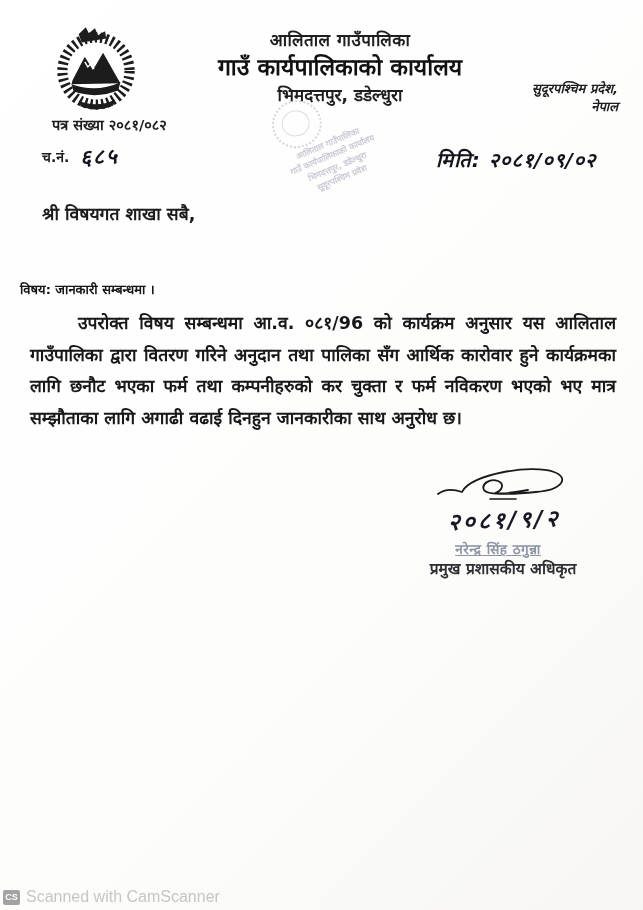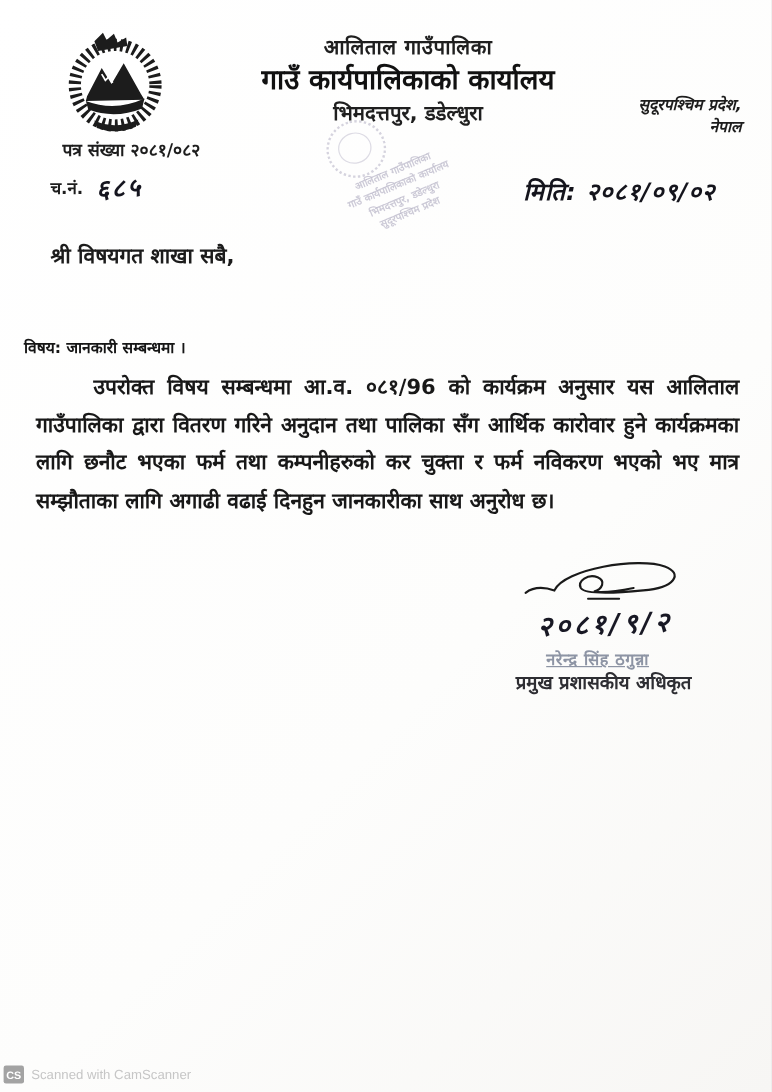--- a/index.html
+++ b/index.html
@@ -39,21 +39,21 @@
 
   
   .sig-svg{left:432px;top:464px;width:140px;height:46px;}
   .sig-date{left:448px;top:503px;font-size:23px;font-weight:700;font-style:italic;letter-spacing:3px;color:#181824;transform:rotate(-2deg);}
   .sig-name{left:408px;top:540px;width:180px;text-align:center;font-size:13.5px;color:#8d94a4;font-weight:700;letter-spacing:.5px;text-decoration:underline;}
   .sig-title{left:398px;top:557px;width:210px;text-align:center;font-size:15.5px;color:#2e2e33;font-weight:800;}
 
   
   .wm{left:3px;top:888px;display:flex;align-items:center;gap:6px;}
   .wm-box{width:17px;height:15px;background:#a3a3a3;border-radius:2px;color:#fff;font-size:9px;font-weight:800;display:flex;align-items:center;justify-content:center;font-family:"Liberation Sans",sans-serif;}
-  .wm-text{font-size:11px;color:#c6c6c6;font-family:"Liberation Sans",sans-serif;}
+  .wm-text{font-size:16px;color:#c6c6c6;font-family:"Liberation Sans",sans-serif;}
 </style>
 </head>
 <body>
 
 <div class="page">
 
   <div class="abs emblem">
     <svg viewBox="0 0 110 92" width="112" height="96">
       <circle cx="53" cy="45" r="33" fill="none" stroke="#1c1c1c" stroke-width="10" stroke-dasharray="2.5 3"></circle>
       <path d="M36 9 l7 -7 l3 6 l6 -5 l3 7 l7 -4 l1 7 l-24 4 z" fill="#1c1c1c"></path>

